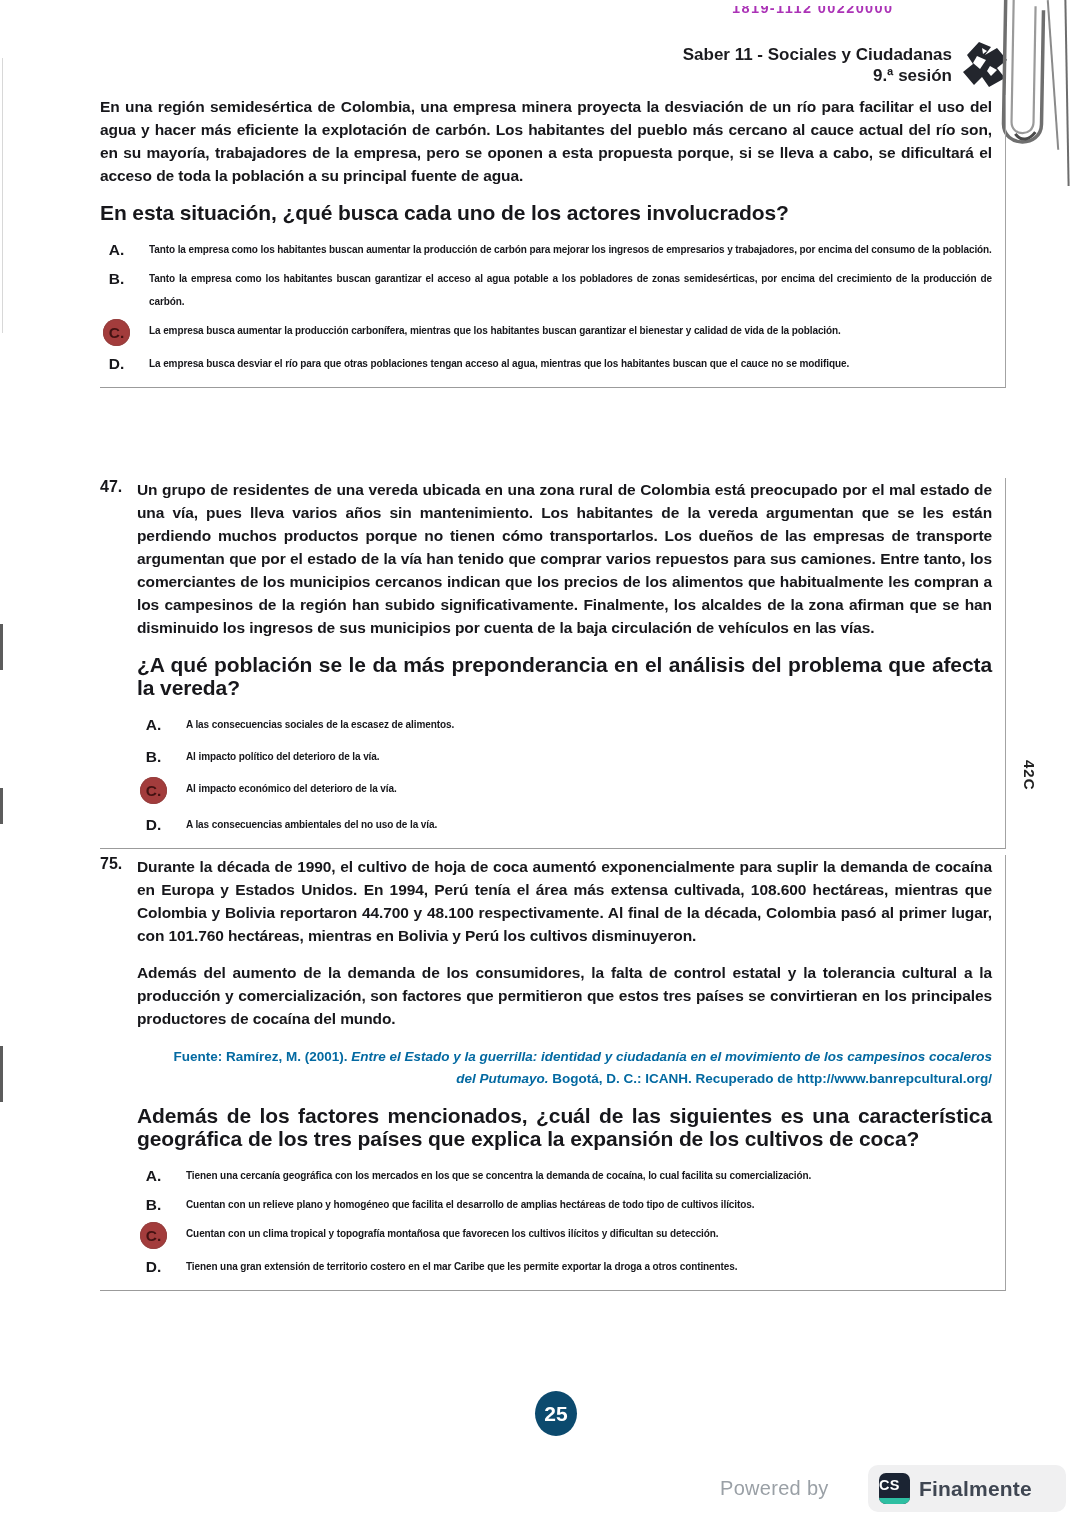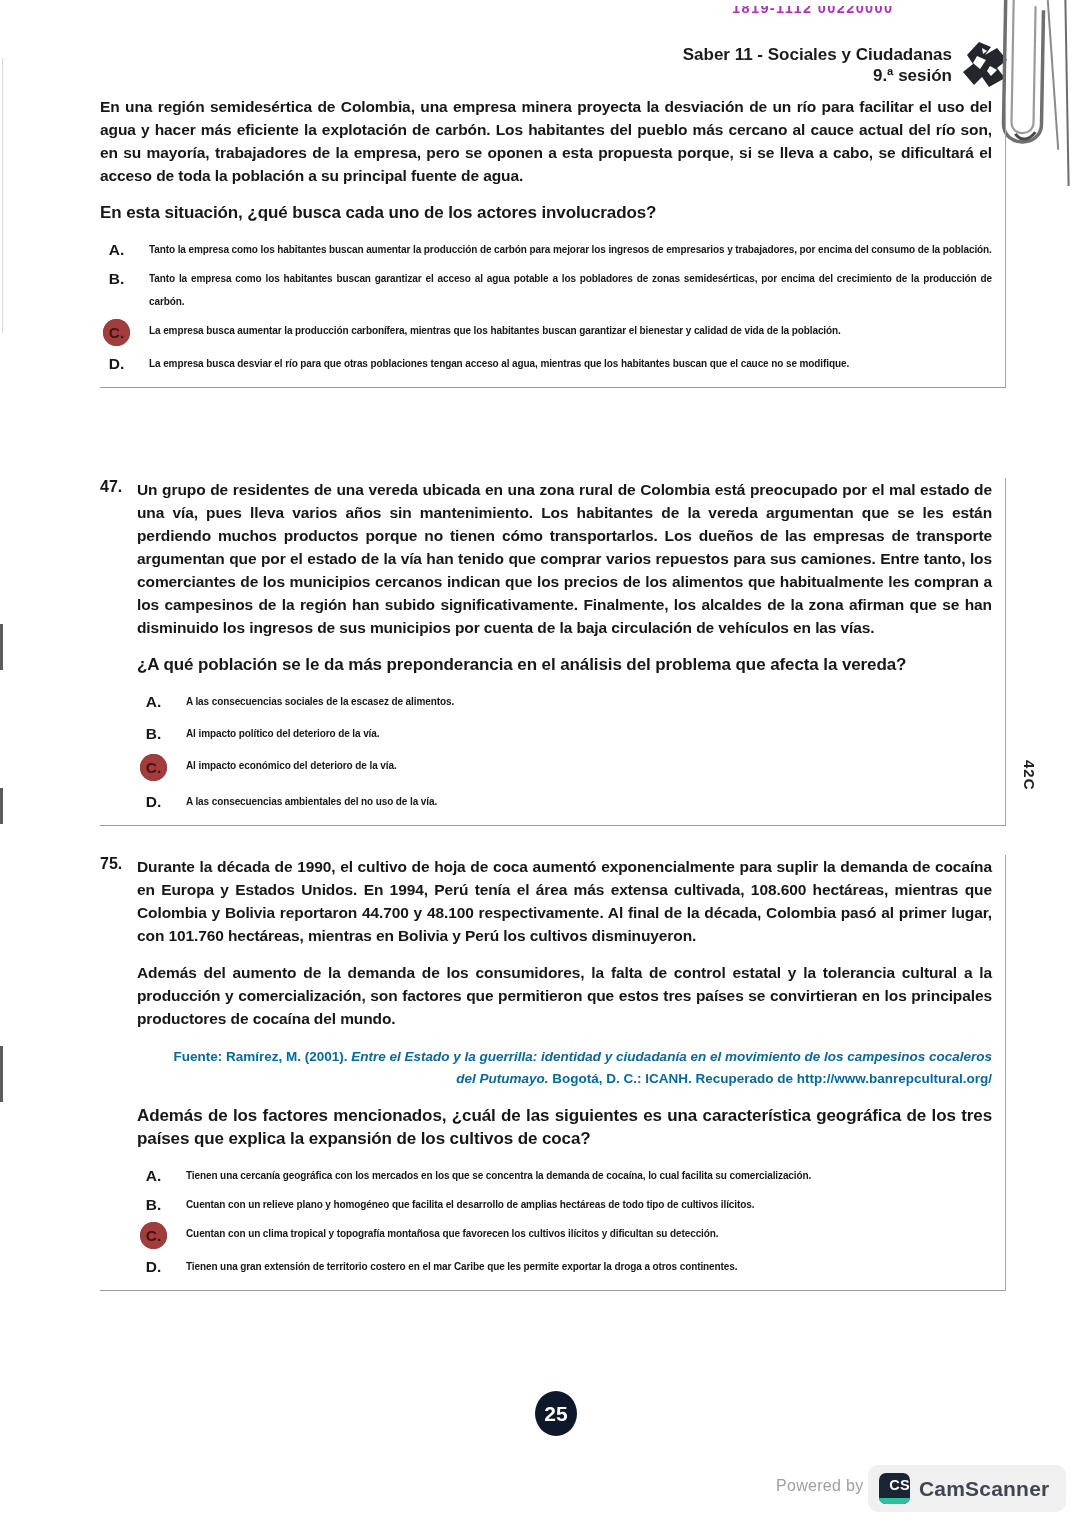--- a/index.html
+++ b/index.html
@@ -39,21 +39,21 @@
     margin:0;font-size:15.5px;font-weight:700;line-height:23px;
     text-align:justify;letter-spacing:-0.1px;
   }
   .q-body2{margin-top:14px;}
   .q-source{
     margin-top:16px;font-size:13.5px;font-weight:700;line-height:22px;
     text-align:right;padding-left:30px;color:#0369a1;
   }
   .q-source .src-title{font-style:italic;}
   .q-prompt{
-    margin:14px 0 0 0;font-size:17px;font-weight:700;line-height:23px;
+    margin:14px 0 0 0;font-size:21px;font-weight:700;line-height:23px;
     text-align:justify;letter-spacing:-0.1px;
   }
   .opts{margin-top:14px;margin-left:3px;}
   .opt{display:flex;margin-top:6px;}
   .opt:first-child{margin-top:0;}
   .opt-letter{width:46px;flex:none;}
   .chip{
     display:inline-flex;align-items:center;justify-content:center;
     min-width:27px;height:23px;font-weight:700;font-size:15.5px;color:#17171b;
   }
@@ -64,36 +64,36 @@
   .opt-text{
     flex:1;font-size:10px;font-weight:700;line-height:23px;
     text-align:justify;letter-spacing:-0.1px;
   }
   
   .q74 .q-body{line-height:23px;}
   .q74 .opt{margin-top:9px;}
   
   .page-badge{
     position:absolute;left:535px;top:1391px;width:42px;height:45px;
-    background:#0f172a;border-radius:50%;display:flex;align-items:center;justify-content:center;
+    background:#0c4a6e;border-radius:50%;display:flex;align-items:center;justify-content:center;
     color:#ffffff;font-weight:700;font-size:21px;
   }
   
   .powered-by{
-    position:absolute;left:776px;top:1477px;font-size:16px;color:#9aa0a6;
+    position:absolute;left:720px;top:1477px;font-size:20px;color:#9aa0a6;
     font-weight:400;letter-spacing:.3px;
   }
   .cs-pill{
     position:absolute;left:868px;top:1465px;width:198px;height:47px;
     background:#f0f0f1;border-radius:10px;display:flex;align-items:center;
     gap:9px;padding:0 0 0 11px;box-sizing:border-box;
   }
   .cs-chip{
     position:relative;width:31px;height:31px;background:#1b2433;border-radius:7px;
-    display:flex;align-items:flex-start;justify-content:flex-end;overflow:hidden;flex:none;
+    display:flex;align-items:flex-start;justify-content:flex-start;overflow:hidden;flex:none;
   }
   .cs-chip .cs-mono{color:#fff;font-weight:700;font-size:14.5px;line-height:24px;letter-spacing:.3px;}
   .cs-chip::after{
     content:"";position:absolute;left:0;right:0;bottom:0;height:6px;background:#2ebfa2;
   }
   .cs-label{font-size:21px;font-weight:700;color:#3f4652;letter-spacing:.2px;}
 </style>
 </head>
 <body>
 
@@ -213,14 +213,14 @@
 
 <div class="page-badge">
   <span>25</span>
 </div>
 
 <div class="powered-by">Powered by</div>
 <div class="cs-pill">
   <div class="cs-chip">
     <span class="cs-mono">CS</span>
   </div>
-  <span class="cs-label">CamScanner</span>
+  <span class="cs-label">Finalmente</span>
 </div>
 
 </body></html>

